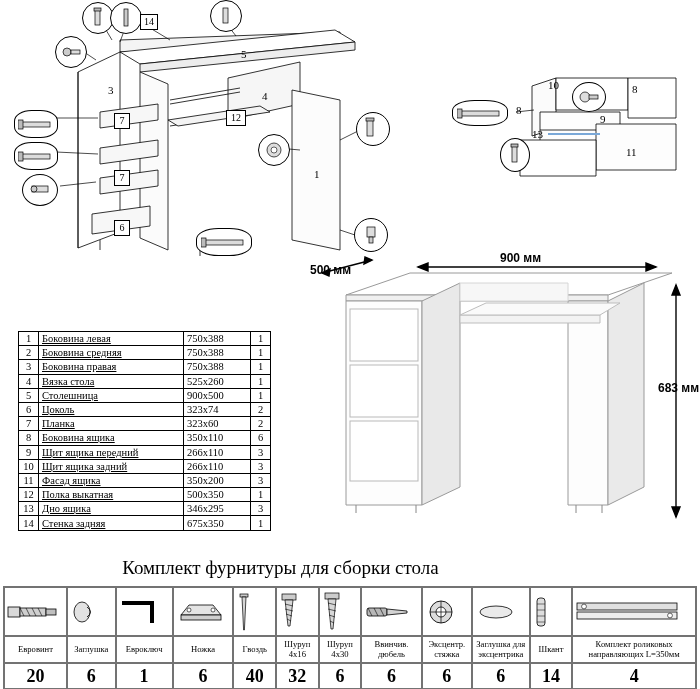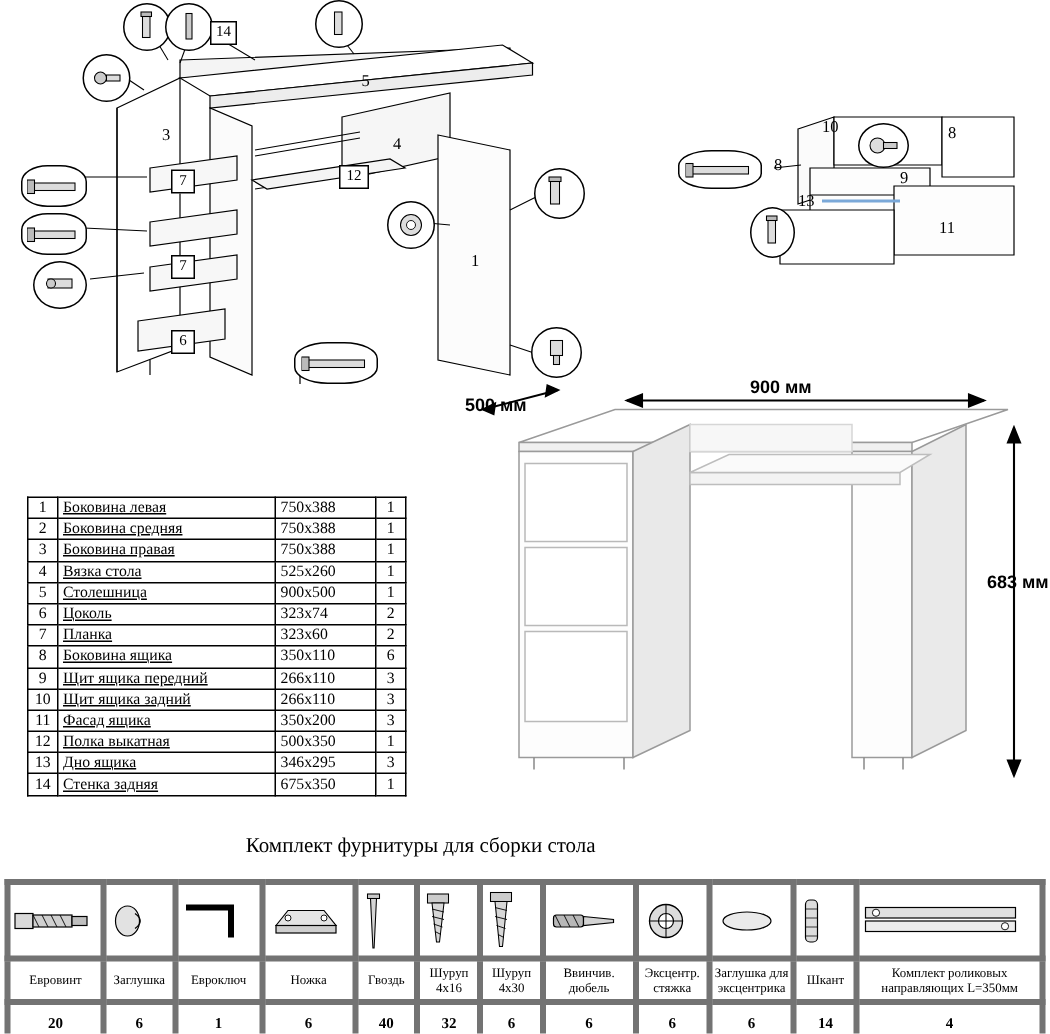--- a/index.html
+++ b/index.html
@@ -36,32 +36,32 @@
     font-size:10.5px;font-family:"Liberation Serif", serif;
   }
   #parts td{border:1px solid #000;padding:0 3px;height:13.2px;line-height:13px;}
   #parts td.idx{width:13px;text-align:center;}
   #parts td.nm{width:138px;text-align:left;text-decoration:underline;}
   #parts td.sz{width:60px;}
   #parts td.qt{width:13px;text-align:center;}
   
   #hwTitle{
     position:absolute;left:0;top:557px;width:561px;text-align:center;
-    font-size:14px;font-family:"Liberation Serif", serif;
+    font-size:19px;font-family:"Liberation Serif", serif;
   }
   
   #hw{
     position:absolute;left:3px;top:586px;border-collapse:collapse;
     font-size:9px;font-family:"Liberation Serif", serif;
     width:694px;
   }
-  #hw td{border:4px solid #737373;text-align:center;vertical-align:middle;}
+  #hw td{border:2px solid #737373;text-align:center;vertical-align:middle;}
   #hw tr.icons td{height:45px;}
   #hw tr.names td{height:25px;font-size:8.6px;line-height:9.5px;padding:0 1px;}
-  #hw tr.counts td{height:22px;font-size:10px;font-weight:bold;}
+  #hw tr.counts td{height:22px;font-size:18px;font-weight:bold;}
   svg{display:block;}
 </style>
 </head>
 <body>
 
 <div class="abs" id="exploded">
   <svg width="700" height="262" viewBox="0 0 700 262">
     <g stroke="#000" fill="none" stroke-width="0.8">
 
       <polygon points="78,72 120,52 120,232 78,248" fill="#ffffff"></polygon>

